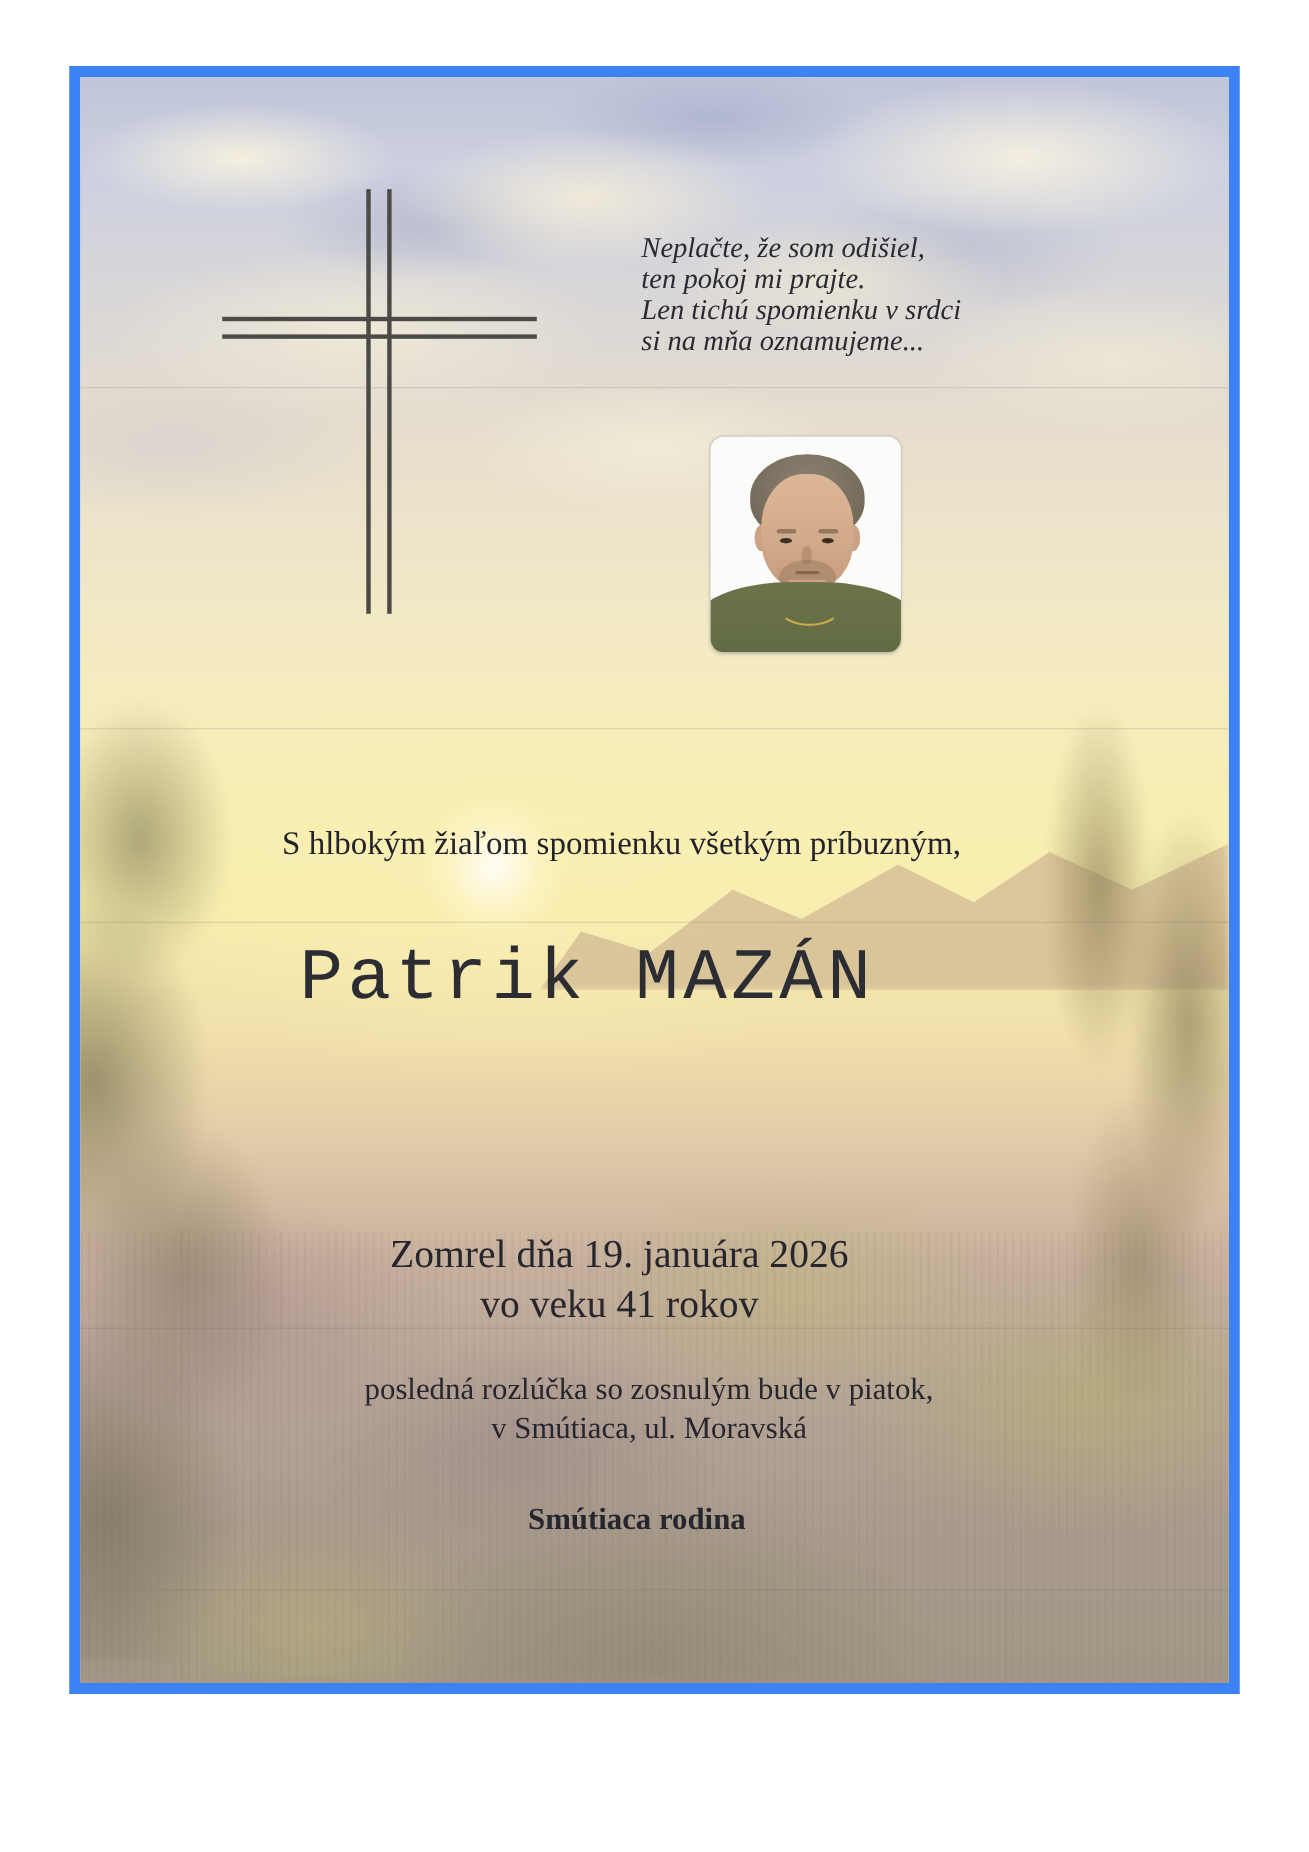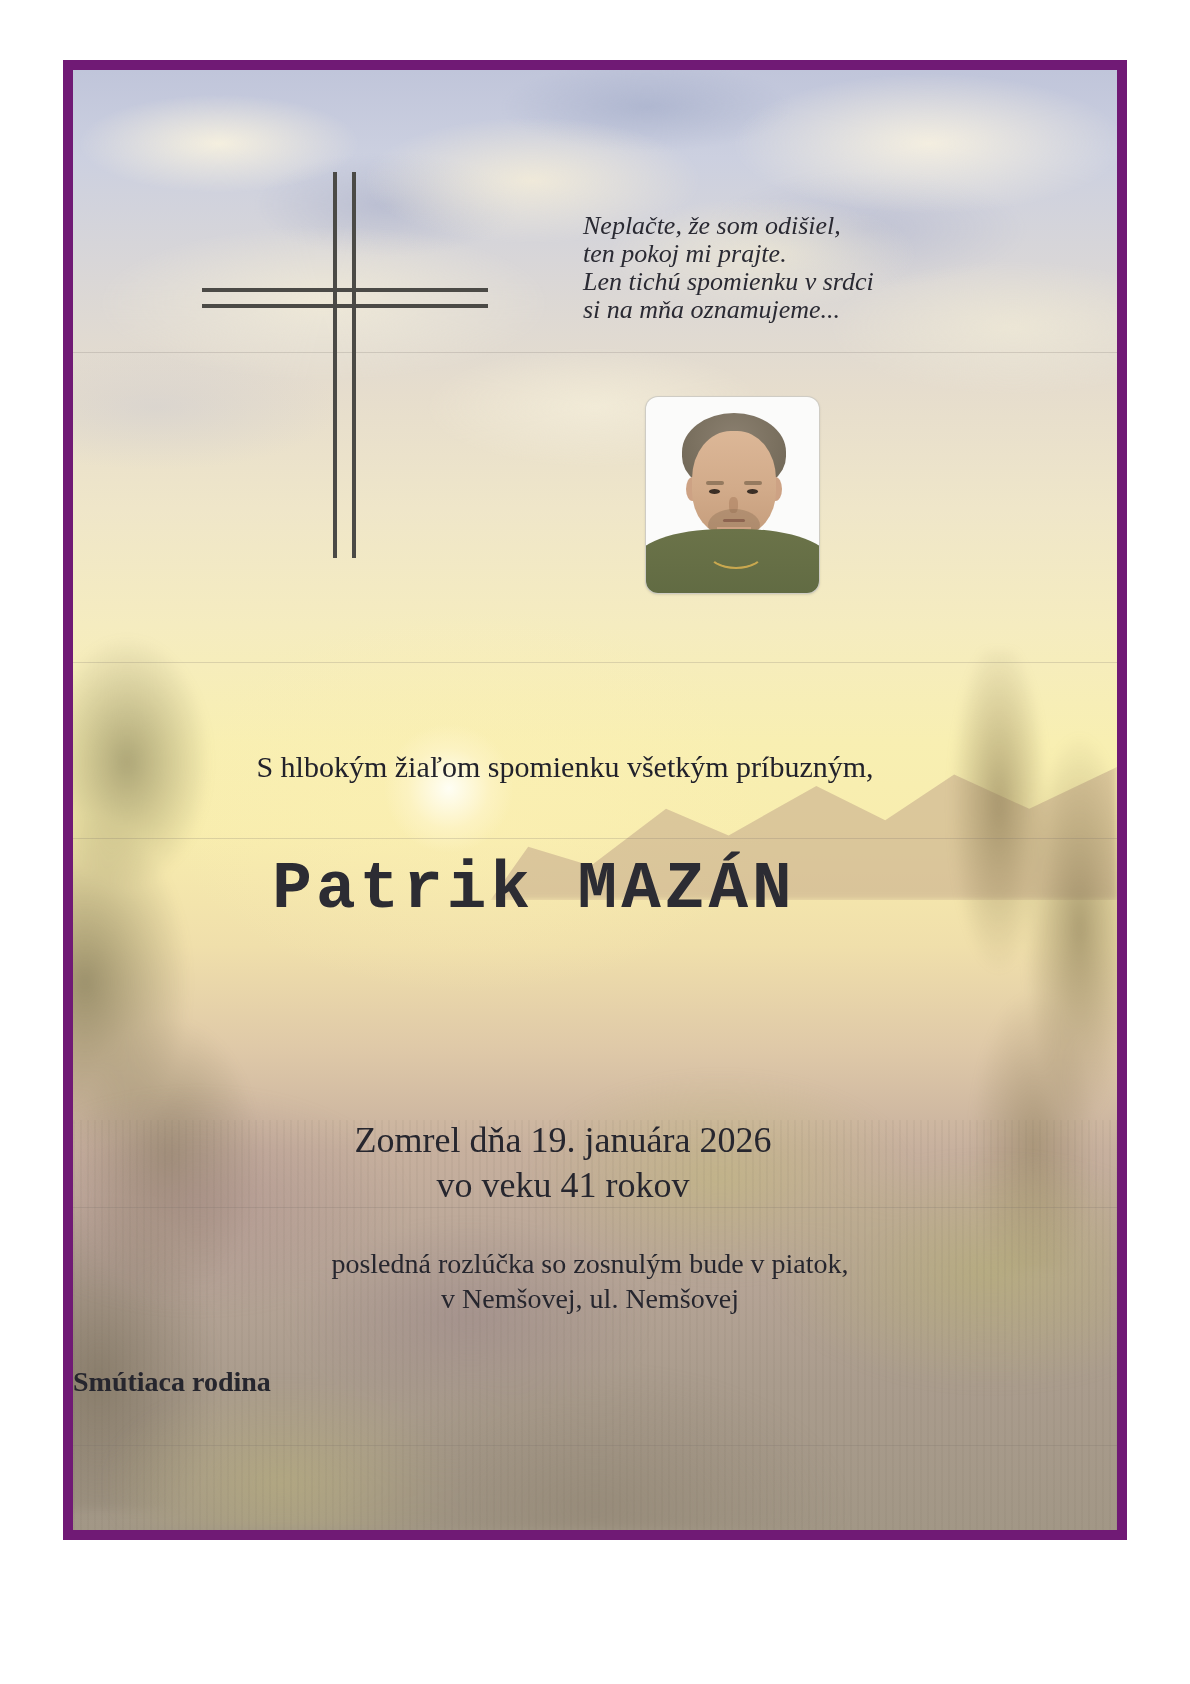--- a/index.html
+++ b/index.html
@@ -1,19 +1,19 @@
 <!DOCTYPE html>
 <html><head>
 <meta charset="utf-8">
 <style>
   html,body{margin:0;padding:0;background:#ffffff;}
   .page{position:relative;width:1190px;height:1684px;background:#ffffff;overflow:hidden;
         font-family:"Liberation Serif", serif;color:#26262e;}
   .frame{position:absolute;left:63px;top:60px;width:1044px;height:1460px;
-         border:10px solid #701a75;background:#e9e2cf;}
+         border:10px solid #3b82f6;background:#e9e2cf;}
   .scene{position:absolute;left:0;top:0;width:1044px;height:1460px;overflow:hidden;
          background:linear-gradient(to bottom,
            #c0c5da 0%, #ccd0e0 6%, #d8d6d8 13%, #e6ddcd 22%, #efe6c9 30%,
            #f5ecc0 38%, #f8efb2 46%, #f8edae 52%, #f0dfab 60%, #dfc9a8 67%,
            #c7b09e 74%, #b7a597 82%, #aa9c8d 90%, #a29786 100%);}
   .clouds{position:absolute;left:0;top:0;width:100%;height:42%;
     background-image:
       radial-gradient(ellipse 200px 70px at 14% 12%, rgba(247,241,223,0.95), transparent 70%),
       radial-gradient(ellipse 240px 90px at 44% 18%, rgba(243,236,217,0.9), transparent 70%),
       radial-gradient(ellipse 280px 100px at 82% 12%, rgba(246,240,224,0.95), transparent 70%),
@@ -83,27 +83,27 @@
   .p-mouth{position:absolute;top:122px;left:77px;width:22px;height:3px;border-radius:2px;background:#8d6450;}
   .p-neck{position:absolute;top:130px;left:71px;width:34px;height:34px;background:#cda183;}
   .p-shirt{position:absolute;bottom:-10px;left:-12px;right:-12px;height:74px;border-radius:45% 45% 0 0;
            background:linear-gradient(to bottom,#6b7349 0%,#606a42 100%);}
   .p-chain{position:absolute;top:138px;left:61px;width:54px;height:30px;border-radius:50%;
            border:2px solid transparent;border-bottom:2px solid #c9a84f;}
 
   .announce{position:absolute;left:0;top:678px;width:984px;text-align:center;
             font-size:30px;line-height:37px;color:#22222b;}
   .name{position:absolute;left:0;top:782px;width:922px;text-align:center;
-        font-family:"Liberation Mono", monospace;font-weight:bold;font-size:66px;
+        font-family:"Liberation Mono", monospace;font-weight:normal;font-size:66px;
         letter-spacing:4px;color:#2c2c33;}
   .death{position:absolute;left:12px;top:1048px;width:956px;text-align:center;
          font-size:36px;line-height:45px;color:#26262e;}
   .funeral{position:absolute;left:0;top:1176px;width:1034px;text-align:center;
            font-size:28px;line-height:35px;font-weight:normal;color:#26262e;}
-  .closing{position:absolute;left:0;top:1296px;width:1012px;text-align:left;
+  .closing{position:absolute;left:0;top:1296px;width:1012px;text-align:center;
            font-size:28px;font-weight:bold;color:#26262e;}
 </style>
 </head>
 <body>
 
 <div class="page">
   <div class="frame">
     <div class="scene">
       <div class="clouds"></div>
       <div class="sun-glow"></div>
@@ -155,19 +155,19 @@
 
       <div class="name">Patrik MAZÁN</div>
 
       <div class="death">
         <div>Zomrel dňa 19. januára 2026</div>
         <div>vo veku 41 rokov</div>
       </div>
 
       <div class="funeral">
         <div>posledná rozlúčka so zosnulým bude v piatok,</div>
-        <div>v Nemšovej, ul. Nemšovej</div>
+        <div>v Smútiaca, ul. Moravská</div>
       </div>
 
       <div class="closing">Smútiaca rodina</div>
     </div>
   </div>
 </div>
 
 </body></html>

